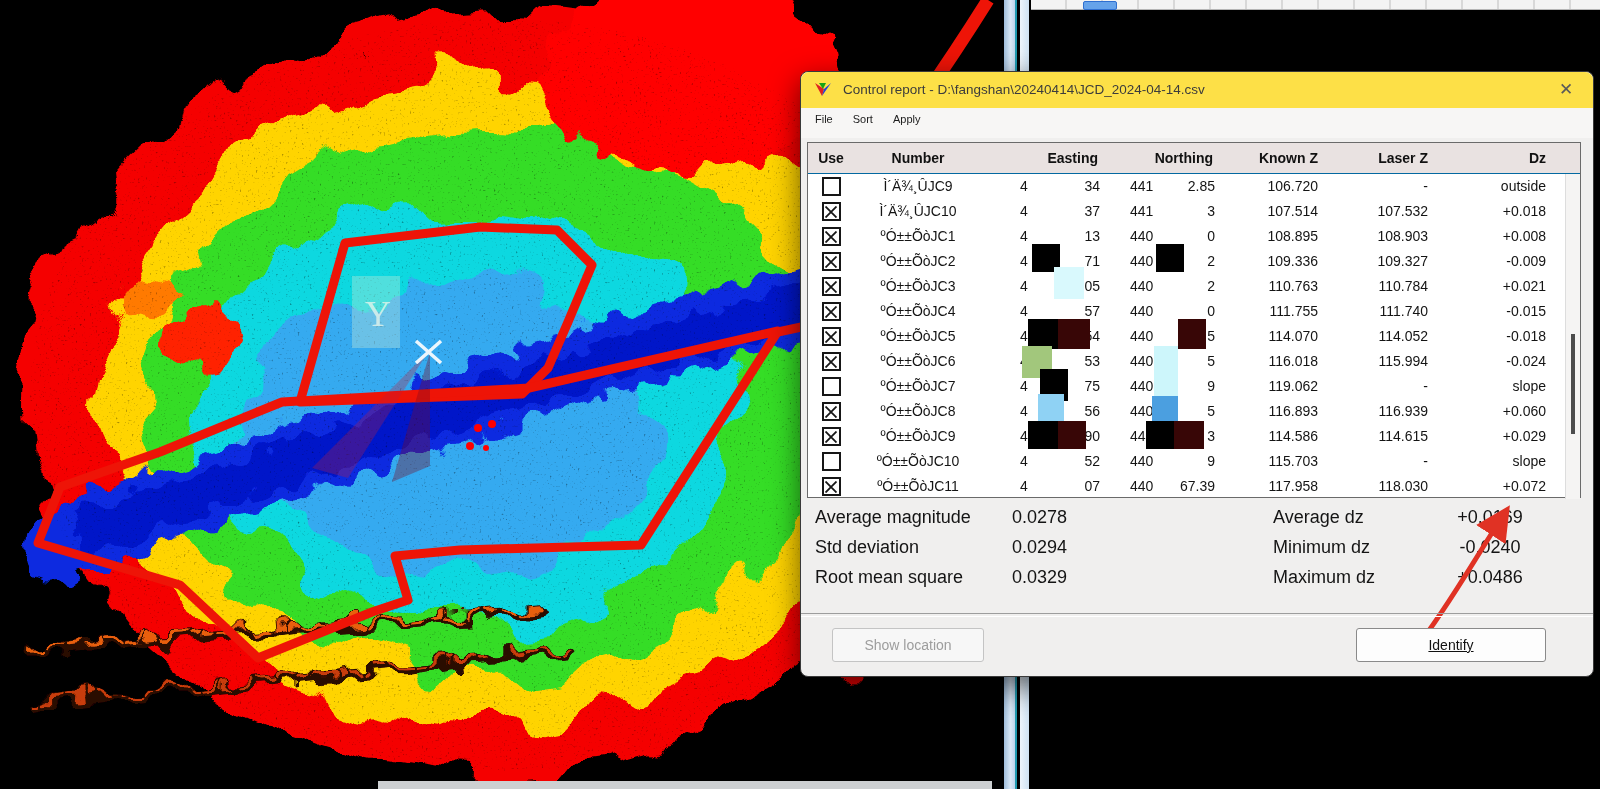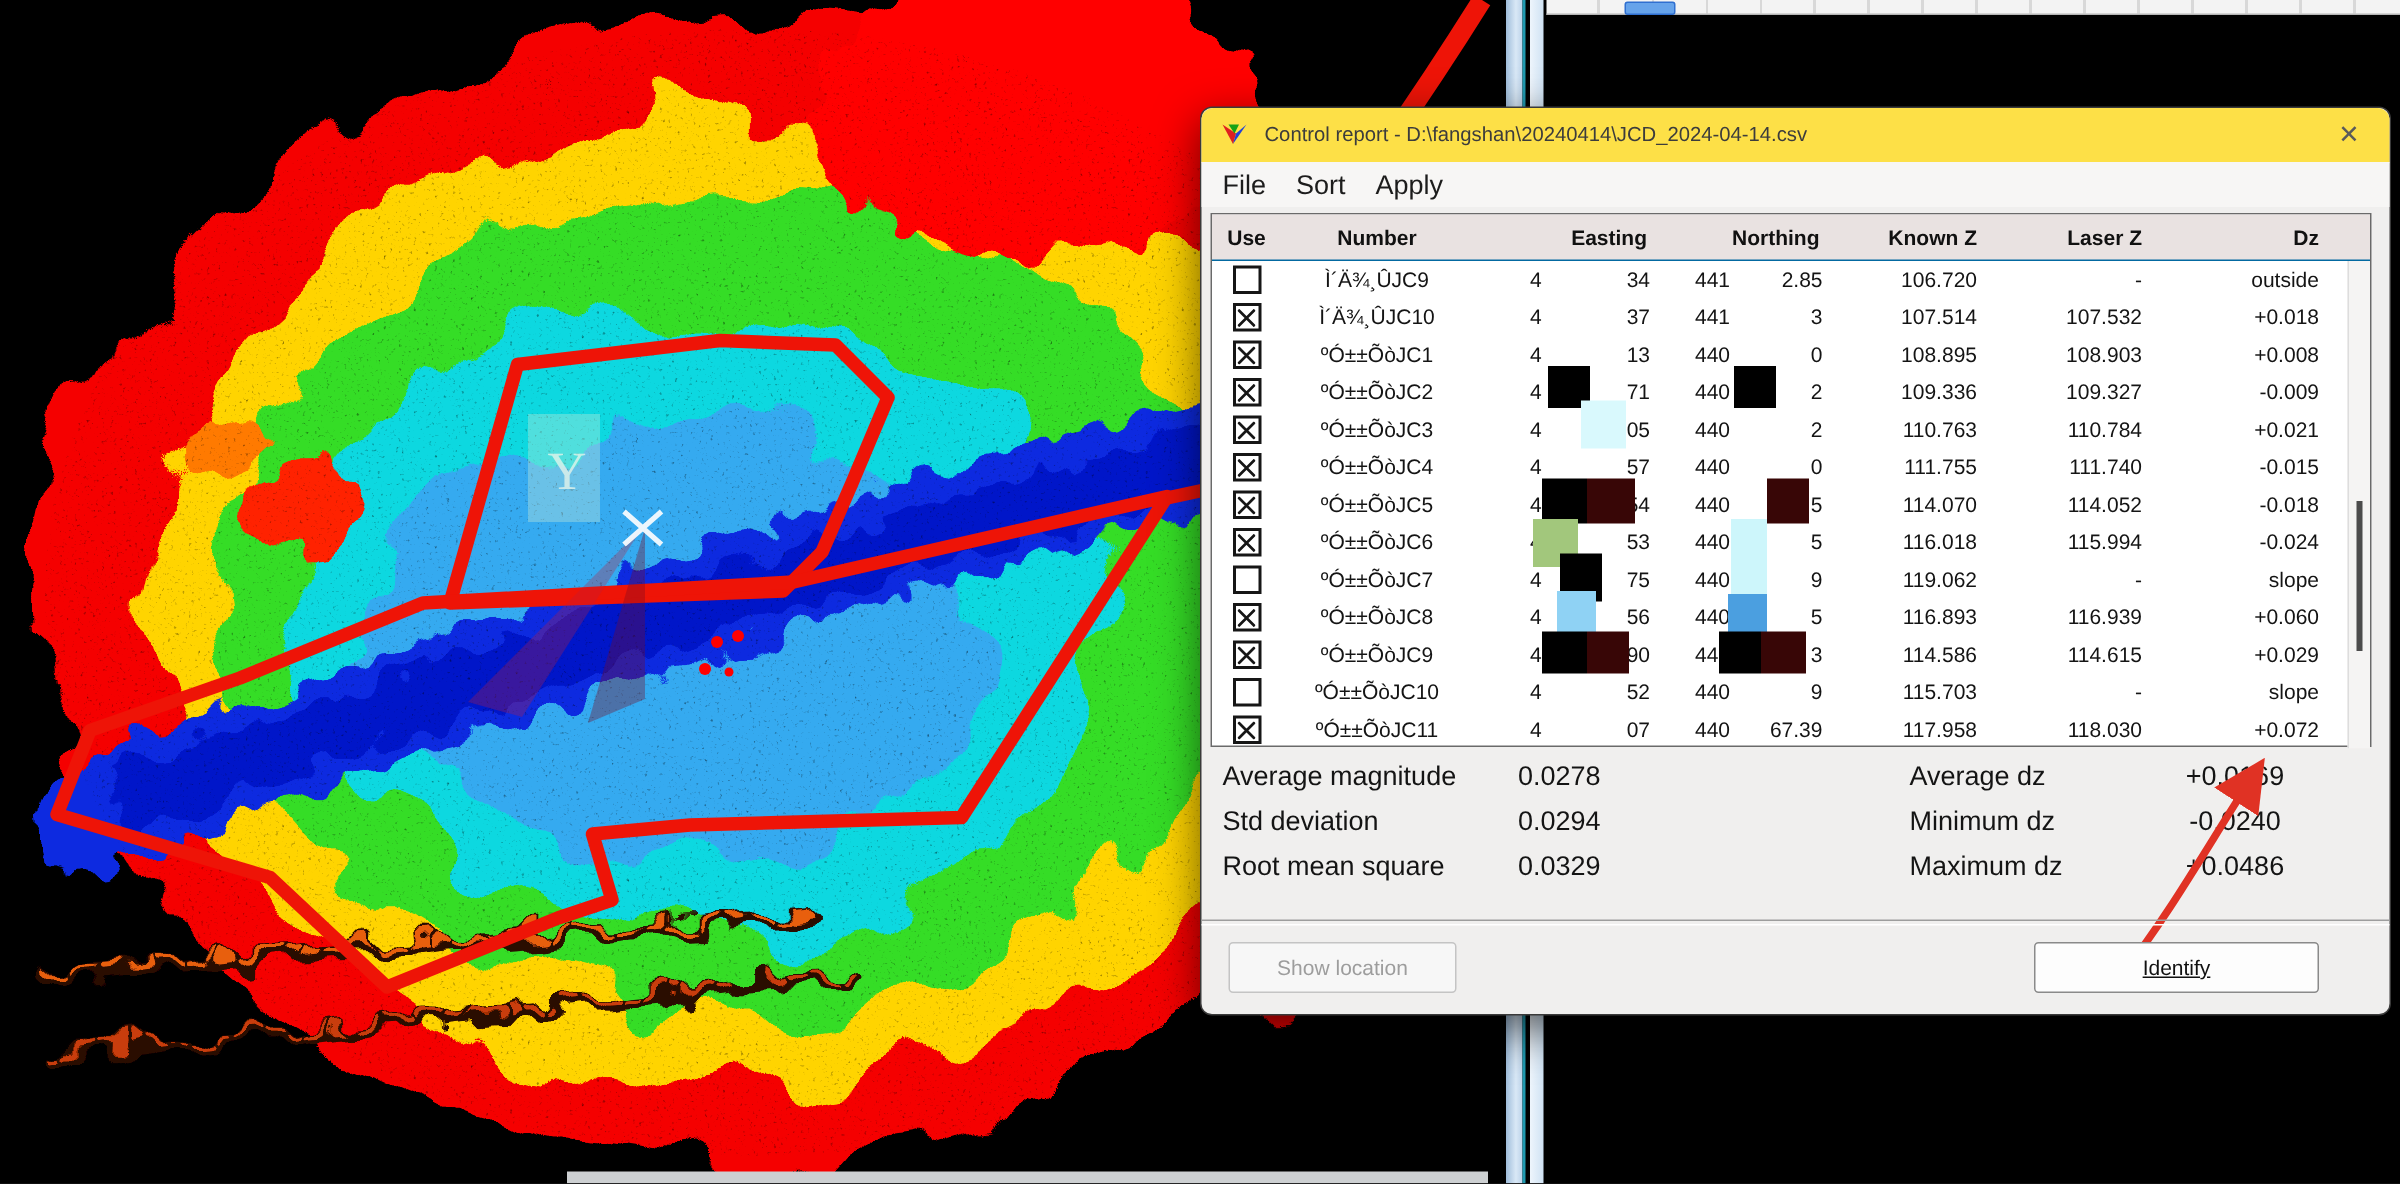--- a/index.html
+++ b/index.html
@@ -23,21 +23,21 @@
   .dialog{position:absolute;left:800px;top:71px;width:792px;height:604px;background:#f0efee;
           border:1px solid #3a3a3a;border-radius:8px;box-shadow:0 10px 30px rgba(0,0,0,.6);
           color:#141414;}
   .titlebar{position:absolute;left:0;top:0;right:0;height:36px;background:#fde047;
           border-radius:8px 8px 0 0;border-bottom:1px solid #eceae8;}
   .app-icon{position:absolute;left:13px;top:9px;width:19px;height:17px;}
   .title-text{position:absolute;left:42px;top:10px;font-size:13.5px;color:#3c3c3c;white-space:nowrap;}
   .close-x{position:absolute;right:16px;top:7px;width:22px;height:22px;text-align:center;
           line-height:22px;font-size:17px;color:#5a5a5a;cursor:default;}
   .menubar{position:absolute;left:0;top:36px;right:0;height:30px;background:#f7f6f5;
-          font-size:18px;color:#1c1c1c;}
+          font-size:11px;color:#1c1c1c;}
   .menu-item{display:inline-block;padding:5px 6px 0 6px;margin-left:8px;}
 
   
   .table{position:absolute;left:6px;top:70px;width:774px;height:356px;background:#fff;
          border:1px solid #6a6a6a;box-sizing:border-box;}
   .thead{display:flex;height:30px;line-height:30px;background:#e9e2e1;border-bottom:1px solid #0369a1;
          font-weight:bold;font-size:14px;color:#111;}
   .tbody{position:relative;height:325px;overflow:hidden;font-size:14px;color:#141414;}
   .tr{display:flex;height:25px;line-height:25px;}
   .td,.th{box-sizing:border-box;white-space:nowrap;}
@@ -64,21 +64,21 @@
   .s-label2{position:absolute;left:458px;}
   .s-value2{position:absolute;right:44px;width:90px;text-align:center;}
   .arrow-svg{position:absolute;left:560px;top:418px;pointer-events:none;}
 
   
   .separator{position:absolute;left:0;right:0;top:541px;height:2px;
              border-top:1px solid #9d9d9d;border-bottom:1px solid #fff;}
   .btn{position:absolute;top:556px;height:34px;font-size:14px;font-family:"Liberation Sans",sans-serif;
        background:#fdfdfd;border:1px solid #b3b3b3;border-radius:3px;box-sizing:border-box;
        text-align:center;line-height:32px;}
-  .btn-show{left:18px;width:152px;color:#9d9d9d;background:#f7f7f7;border-color:#c4c4c4;}
+  .btn-show{left:31px;width:152px;color:#9d9d9d;background:#f7f7f7;border-color:#c4c4c4;}
   .btn-identify{left:555px;width:190px;color:#111;border-color:#8a8a8a;text-decoration:underline;}
 </style>
 </head>
 <body>
 
 <div class="screen">
 
   <svg class="map" width="1600" height="789" viewBox="0 0 1600 789">
     <defs>
       <filter id="rough" x="-20%" y="-20%" width="140%" height="140%">

